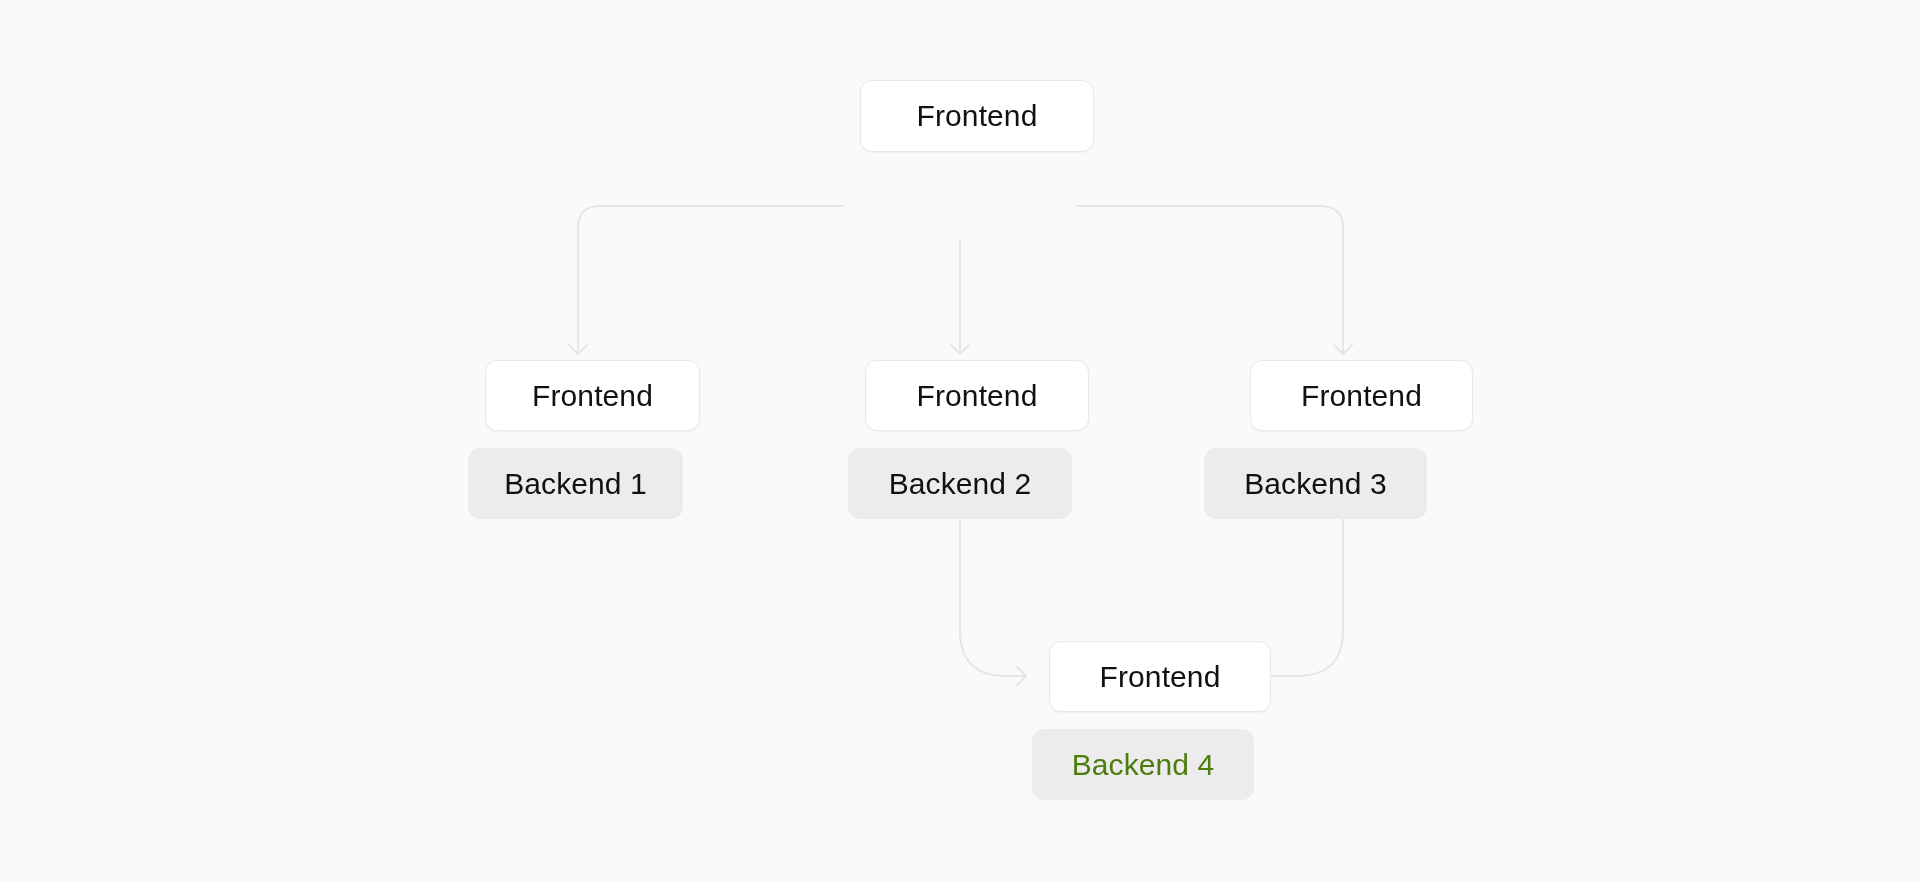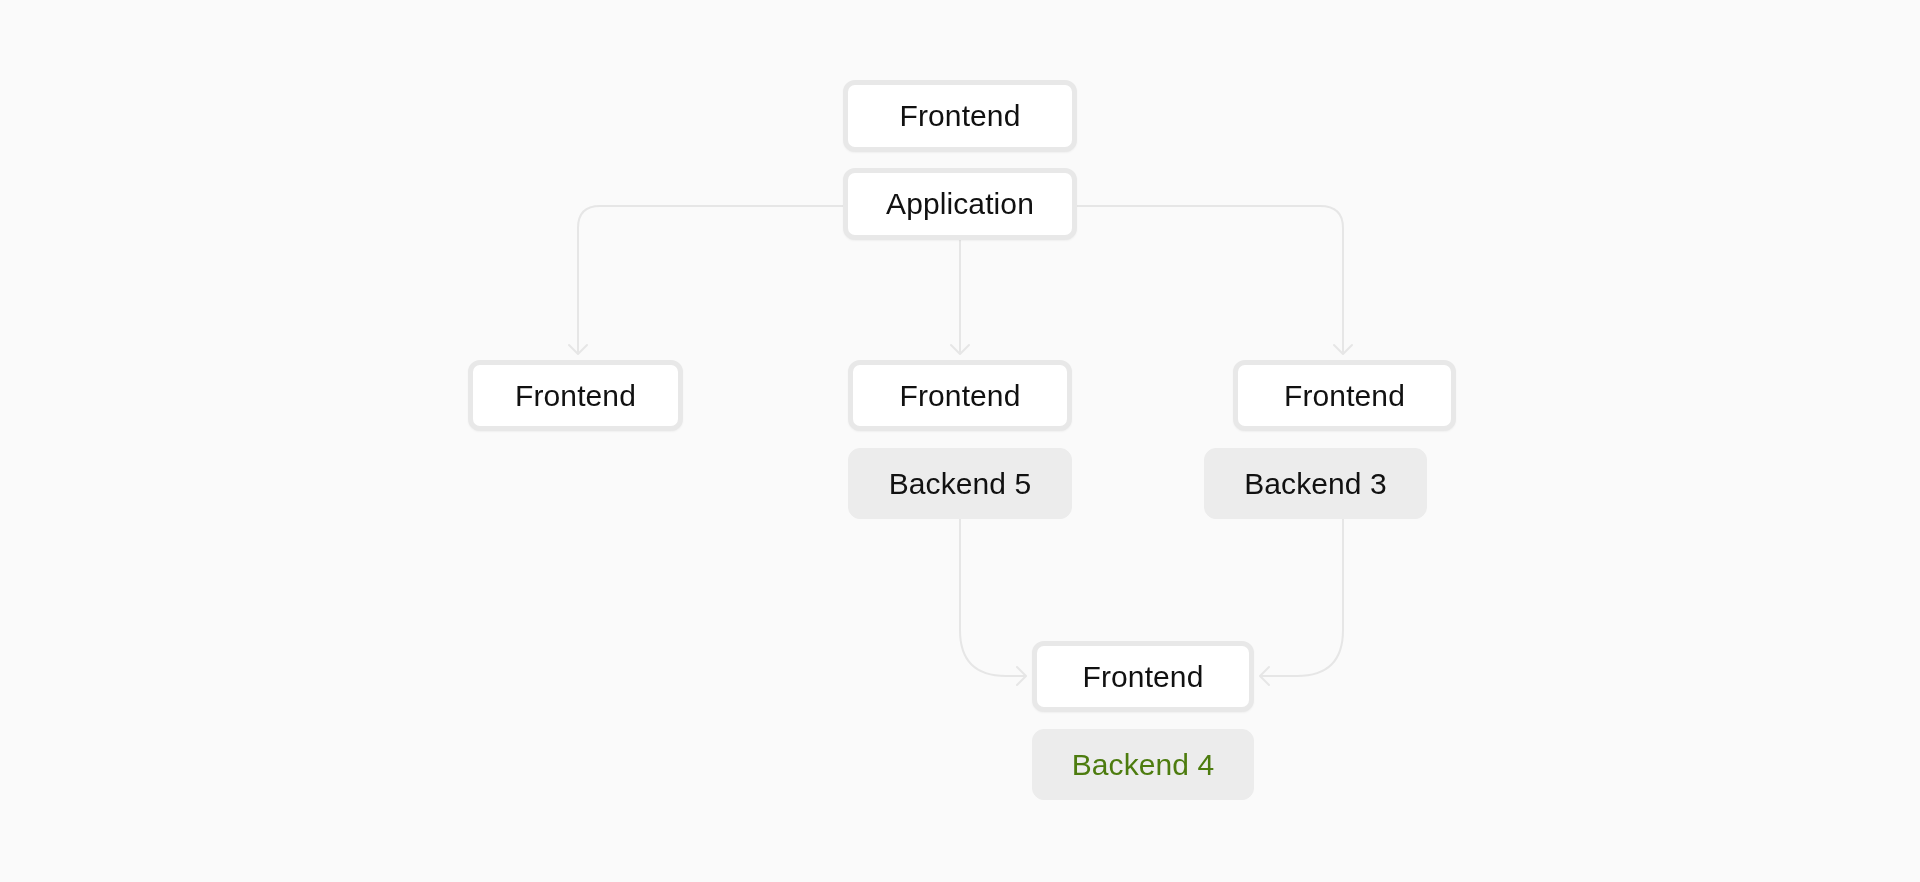--- a/index.html
+++ b/index.html
@@ -37,22 +37,23 @@
     border-radius: 12px;
     font-size: 30px;
     line-height: 1;
     color: #111111;
     letter-spacing: 0.1px;
     white-space: nowrap;
     z-index: 2;
   }
   .node-frontend {
     background: #ffffff;
-    border: 5px solid #0c4a6e;
+    border: 1px solid #0c4a6e;
     box-shadow: 0 1px 2px rgba(0,0,0,0.045);
+    margin-left: 17px;
   }
   .node-backend {
     background: #ececec;
     border: 1px solid #ececec;
   }
   .node-label {
     pointer-events: none;
   }
 </style>
 </head>
@@ -70,35 +71,35 @@
       <path d="M 951 345 L 960 354 L 969 345" fill="none" stroke="#e6e6e6" stroke-width="2" stroke-linecap="round" stroke-linejoin="round"></path>
       <path d="M 1334 345 L 1343 354 L 1352 345" fill="none" stroke="#e6e6e6" stroke-width="2" stroke-linecap="round" stroke-linejoin="round"></path>
       <path d="M 1017 667 L 1026 676 L 1017 685" fill="none" stroke="#e6e6e6" stroke-width="2" stroke-linecap="round" stroke-linejoin="round"></path>
       <path d="M 1269 667 L 1260 676 L 1269 685" fill="none" stroke="#e6e6e6" stroke-width="2" stroke-linecap="round" stroke-linejoin="round"></path>
     </svg>
 
   <div class="node node-frontend" style="left: 843px; top: 80px; width: 234px; height: 72px; background: rgb(255, 255, 255); border-color: rgb(232, 232, 232); color: rgb(17, 17, 17);">
     <span class="node-label">Frontend</span>
   </div>
 
-  <div class="node node-frontend" style="left: 843px; top: 168px; width: 234px; height: 72px; background: rgb(255, 255, 255); border-color: rgb(232, 232, 232); color: rgb(17, 17, 17);">
-    <span class="node-label">Application</span>
-  </div>
 
   <div class="node node-frontend" style="left: 468px; top: 360px; width: 215px; height: 71px; background: rgb(255, 255, 255); border-color: rgb(232, 232, 232); color: rgb(17, 17, 17);">
     <span class="node-label">Frontend</span>
   </div>
 
+  <div class="node node-backend" style="left: 468px; top: 448px; width: 215px; height: 71px; background: rgb(236, 236, 236); border-color: rgb(236, 236, 236); color: rgb(17, 17, 17);">
+    <span class="node-label">Backend 1</span>
+  </div>
 
   <div class="node node-frontend" style="left: 848px; top: 360px; width: 224px; height: 71px; background: rgb(255, 255, 255); border-color: rgb(232, 232, 232); color: rgb(17, 17, 17);">
     <span class="node-label">Frontend</span>
   </div>
 
   <div class="node node-backend" style="left: 848px; top: 448px; width: 224px; height: 71px; background: rgb(236, 236, 236); border-color: rgb(236, 236, 236); color: rgb(17, 17, 17);">
-    <span class="node-label">Backend 5</span>
+    <span class="node-label">Backend 2</span>
   </div>
 
   <div class="node node-frontend" style="left: 1233px; top: 360px; width: 223px; height: 71px; background: rgb(255, 255, 255); border-color: rgb(232, 232, 232); color: rgb(17, 17, 17);">
     <span class="node-label">Frontend</span>
   </div>
 
   <div class="node node-backend" style="left: 1204px; top: 448px; width: 223px; height: 71px; background: rgb(236, 236, 236); border-color: rgb(236, 236, 236); color: rgb(17, 17, 17);">
     <span class="node-label">Backend 3</span>
   </div>
 

